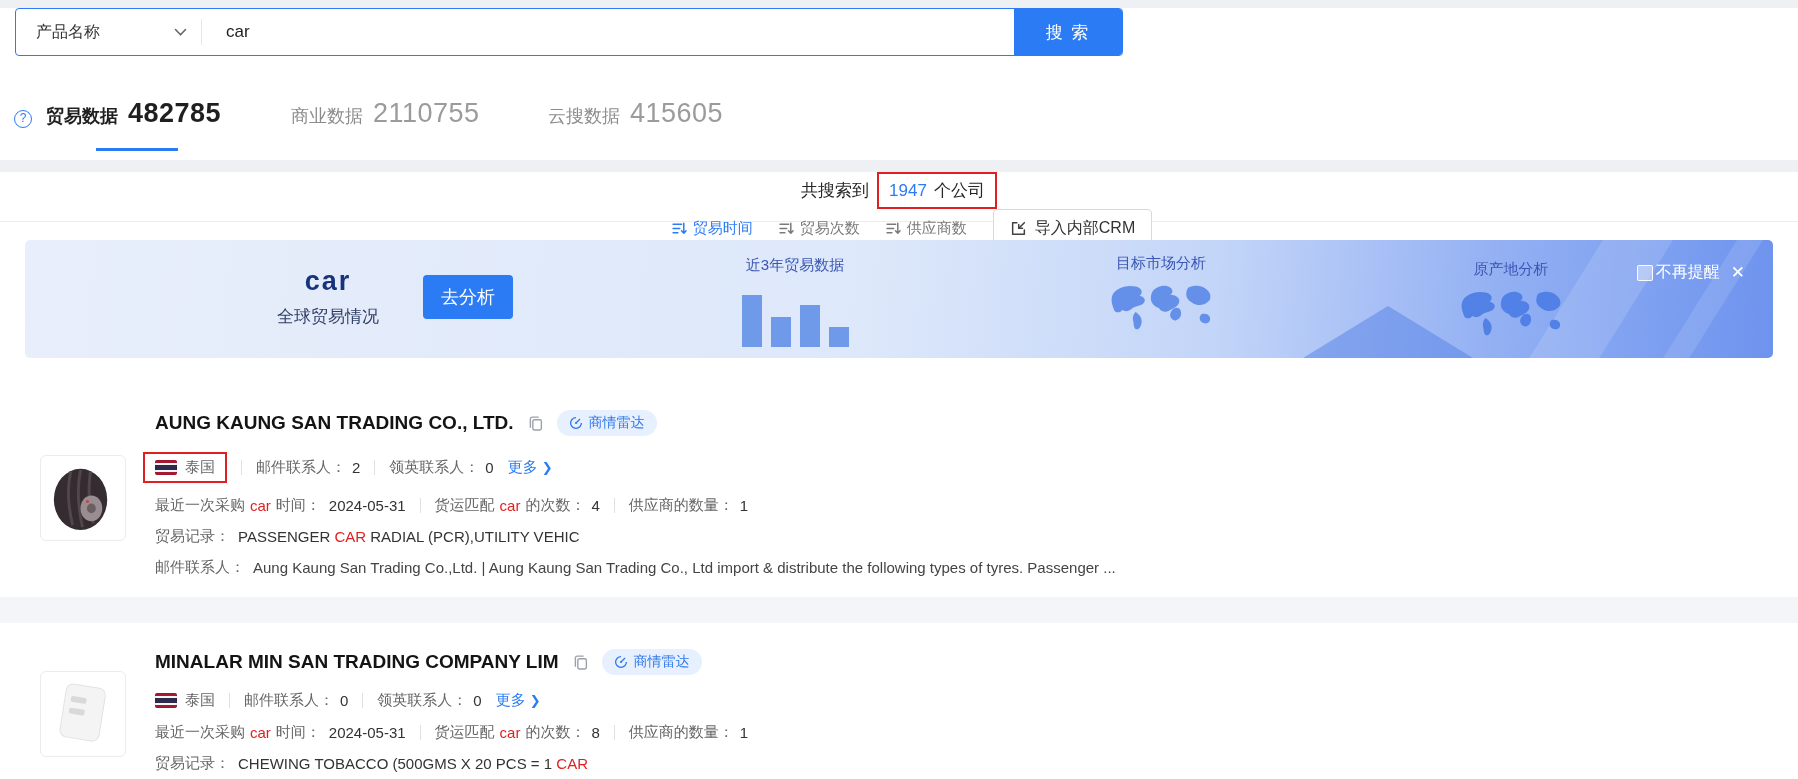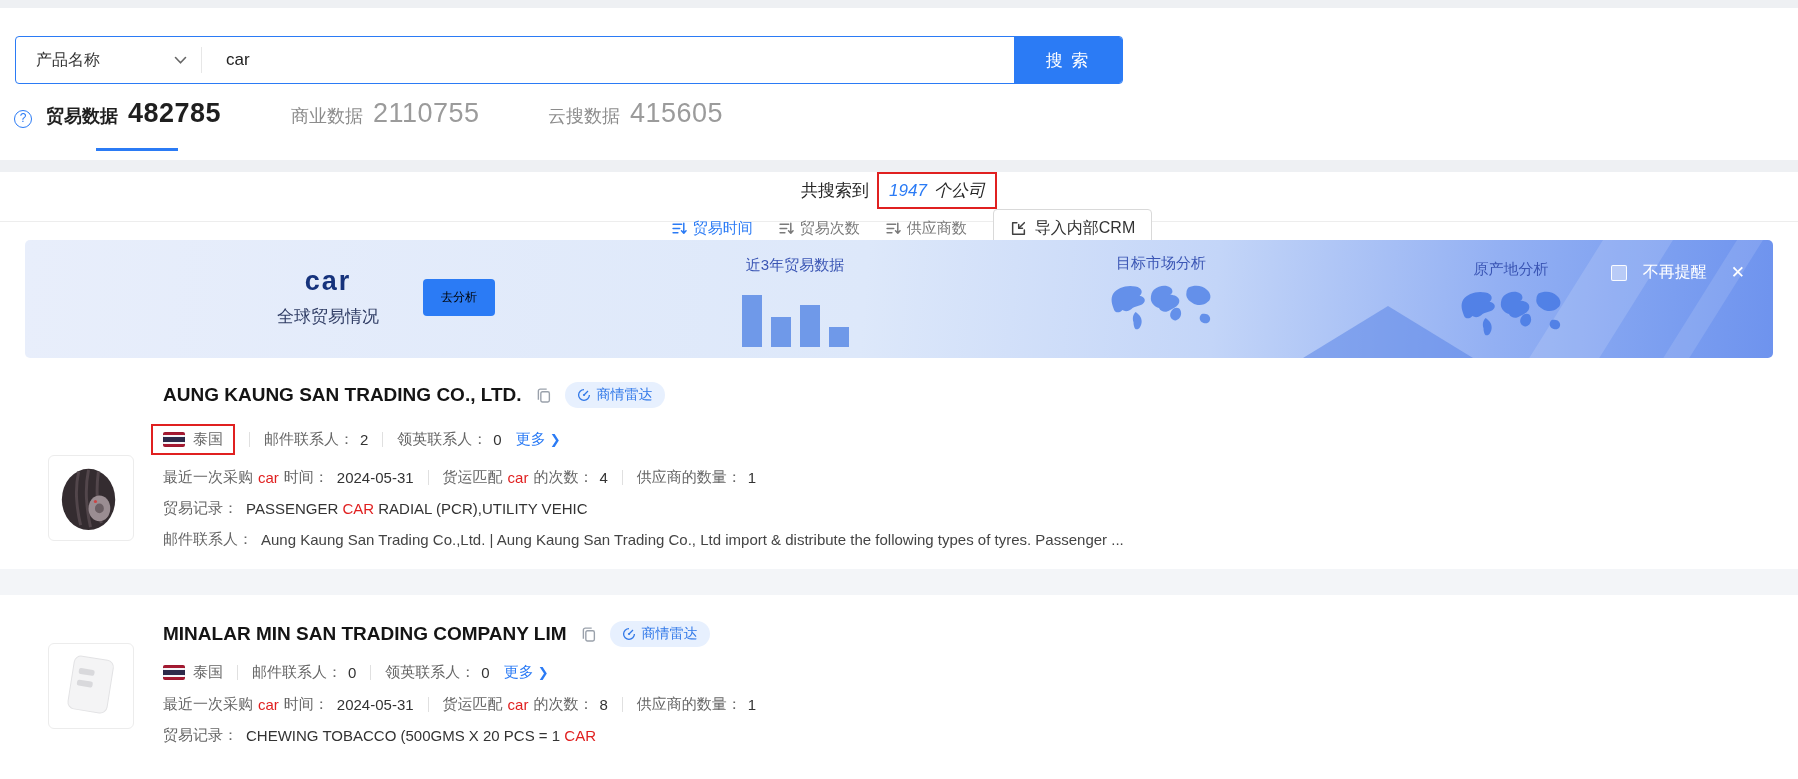--- a/index.html
+++ b/index.html
@@ -2,21 +2,21 @@
 <html><head>
 <meta charset="utf-8">
 <style>
   * { margin:0; padding:0; box-sizing:border-box; }
   html,body { width:1798px; height:779px; }
   body { font-family:"Liberation Sans","DejaVu Sans",sans-serif; background:#eef0f3; overflow:hidden; }
   .page { position:relative; width:1798px; height:779px; }
 
   
   .topbar { position:absolute; top:8px; left:0; right:0; height:152px; background:#fff; }
-  .searchbar { position:absolute; left:15px; top:28px; width:1108px; height:48px; border:1px solid #2b7bf5; border-radius:4px; background:#fff; display:flex; align-items:stretch; }
+  .searchbar { position:absolute; left:15px; top:0; width:1108px; height:48px; border:1px solid #2b7bf5; border-radius:4px; background:#fff; display:flex; align-items:stretch; }
   .search-cat { width:185px; display:flex; align-items:center; justify-content:space-between; padding:0 14px 0 20px; cursor:pointer; }
   .search-cat .cat-label { font-size:16px; color:#333; }
   .cat-divider { width:1px; background:#e7e7e7; margin:10px 0; }
   .search-input { flex:1; border:none; outline:none; font-size:17px; color:#222; padding-left:24px; font-family:inherit; }
   .search-btn { width:108px; background:#2b7bf5; color:#fff; font-size:17px; border:none; border-radius:0 3px 3px 0; cursor:pointer; letter-spacing:2px; font-family:inherit; }
 
   .tabs { position:absolute; left:0; top:86px; height:60px; width:100%; }
   .help-icon { position:absolute; left:14px; top:16px; width:18px; height:18px; border:1.5px solid #2b7bf5; border-radius:50%; color:#2b7bf5; font-size:12px; line-height:15px; text-align:center; cursor:pointer; }
   .tab { position:absolute; top:4px; display:flex; align-items:baseline; gap:10px; cursor:pointer; }
   .tab-1 { left:46px; }
@@ -26,52 +26,52 @@
   .tab .t-count { font-size:27px; color:#9b9b9b; font-weight:300; letter-spacing:.5px; }
   .tab.active .t-label { color:#1f1f1f; font-weight:bold; }
   .tab.active .t-count { color:#1f1f1f; font-weight:bold; }
   .tab-underline { position:absolute; left:96px; top:54px; width:82px; height:3px; background:#2b7bf5; }
 
   
   .content { position:absolute; top:172px; left:0; right:0; bottom:0; background:#fff; }
 
   .results-header { height:50px; padding:0 25px; display:flex; align-items:center; justify-content:space-between; border-bottom:1px solid #ededed;flex-direction:column; }
   .rh-left { display:flex; align-items:center; font-size:17px; color:#262626; }
-  .redbox-count { display:inline-flex; align-items:center; gap:7px; border:2px solid #e02020; padding:5px 10px; margin-left:8px;font-style:italic; }
+  .redbox-count { display:inline-flex; align-items:center; gap:7px; border:2px solid #e02020; padding:5px 10px; margin-left:8px; }
   .rh-count { color:#2b7bf5; }
   .rh-right { display:flex; align-items:center; }
   .sort-item { display:flex; align-items:center; gap:6px; font-size:15px; color:#7a7a7a; margin-left:26px; cursor:pointer; }
   .sort-item.active { color:#2b7bf5; }
   .crm-btn { margin-left:26px; height:38px; display:flex; align-items:center; gap:8px; padding:0 16px; border:1px solid #d9d9d9; border-radius:4px; background:#fff; font-size:16px; color:#333; cursor:pointer; font-family:inherit; }
 
   
   .banner { position:relative; margin:18px 25px 0; height:118px; border-radius:5px; overflow:hidden;
             background:linear-gradient(95deg,#e8eefb 0%,#dde8fa 48%,#c3d5f8 68%,#93b0f3 84%,#7b9ef0 94%,#6e93ee 100%); }
   .bn-stripe1 { position:absolute; right:150px; top:-30px; width:70px; height:220px; background:rgba(255,255,255,.14); transform:skewX(-32deg); }
   .bn-stripe2 { position:absolute; right:60px; top:-30px; width:26px; height:220px; background:rgba(255,255,255,.12); transform:skewX(-32deg); }
   .bn-tri { position:absolute; right:300px; bottom:0; width:0; height:0; border-left:85px solid transparent; border-right:85px solid transparent; border-bottom:52px solid rgba(84,128,230,.50); }
   .bn-left { position:absolute; left:238px; top:26px; display:flex; align-items:center; gap:30px; }
   .bn-kw-col { text-align:center; min-width:130px; }
   .bn-keyword { font-size:27px; font-weight:600; color:#16337c; letter-spacing:2px; }
   .bn-subtitle { font-size:17px; color:#2f3c64; margin-top:8px; }
-  .bn-analyze { background:#2b7bf5; color:#000000; border:none; border-radius:4px; font-size:12px; padding:10px 18px; cursor:pointer; font-family:inherit; }
+  .bn-analyze { background:#2b7bf5; color:#ffffff; border:none; border-radius:4px; font-size:18px; padding:10px 18px; cursor:pointer; font-family:inherit; }
   .bn-item { position:absolute; text-align:center; color:#3a55b4; font-size:15px; }
   .bn-item-label { color:#3a55b4; }
   .bn-item-chart { left:700px; top:16px; width:140px; }
   .bn-bars { display:flex; align-items:flex-end; justify-content:center; gap:9px; height:64px; margin-top:8px; }
   .bn-bars .bar { width:20px; background:#6f99e9; }
   .bn-item-map1 { left:1076px; top:14px; width:120px; }
   .bn-item-map2 { left:1426px; top:20px; width:120px; }
   .bn-map { margin-top:6px; }
-  .bn-dismiss { position:absolute; right:28px; top:22px; display:flex; align-items:center; gap:16px; color:#fff; font-size:16px; }
+  .bn-dismiss { position:absolute; right:28px; top:22px; display:flex; align-items:center; gap:3px; color:#fff; font-size:16px; }
   .bn-checkbox { width:16px; height:16px; border:1px solid rgba(255,255,255,.95); background:rgba(255,255,255,.35); border-radius:2px; cursor:pointer; }
   .bn-close { margin-left:8px; font-size:17px; cursor:pointer; color:#fff; }
 
   
-  .company { position:relative; padding:24px 25px 20px 155px;margin-left:8px; }
+  .company { position:relative; padding:52px 25px 20px 155px; }
   .company.second { padding-top:26px; }
   .thumb { position:absolute; left:40px; width:86px; height:86px; border:1px solid #ececec; border-radius:6px; background:#fff; display:flex; align-items:center; justify-content:center; overflow:hidden; cursor:pointer; }
   .company.first .thumb { top:97px; }
   .company.second .thumb { top:48px; }
   .c-title-row { display:flex; align-items:center; gap:14px; }
   .c-name { font-size:19px; font-weight:600; color:#141414; cursor:pointer; }
   .copy-icon { cursor:pointer; display:flex; }
   .c-badge { display:inline-flex; align-items:center; gap:6px; background:#e7f0fe; color:#3178e8; font-size:14px; border-radius:13px; padding:4px 12px; cursor:pointer; }
   .c-row { display:flex; align-items:center; margin-top:16px; font-size:15px; color:#666; }
   .c-row .val { color:#333; margin-left:6px; }

